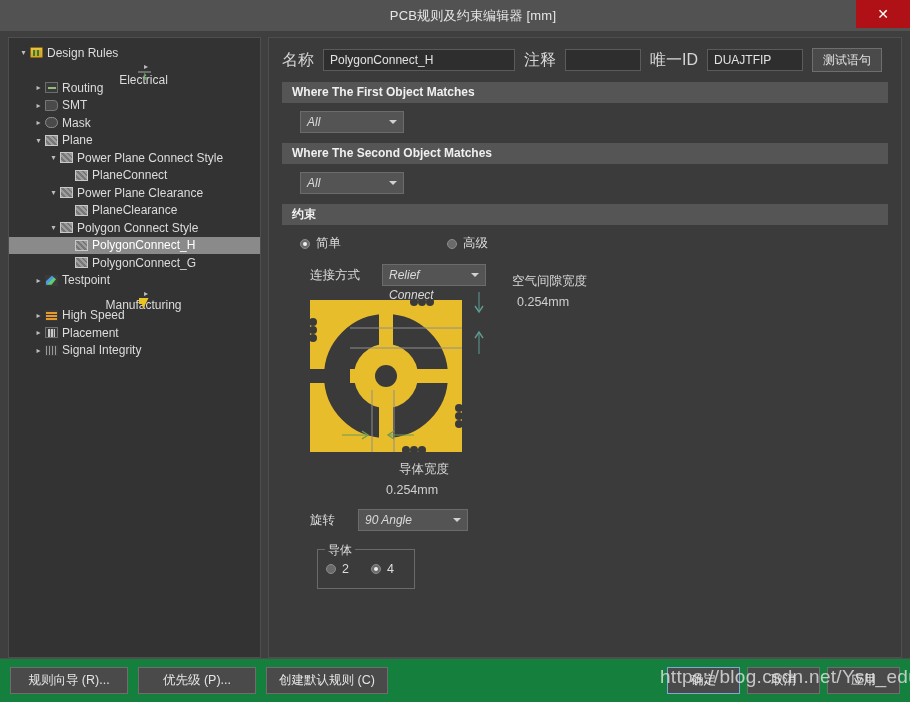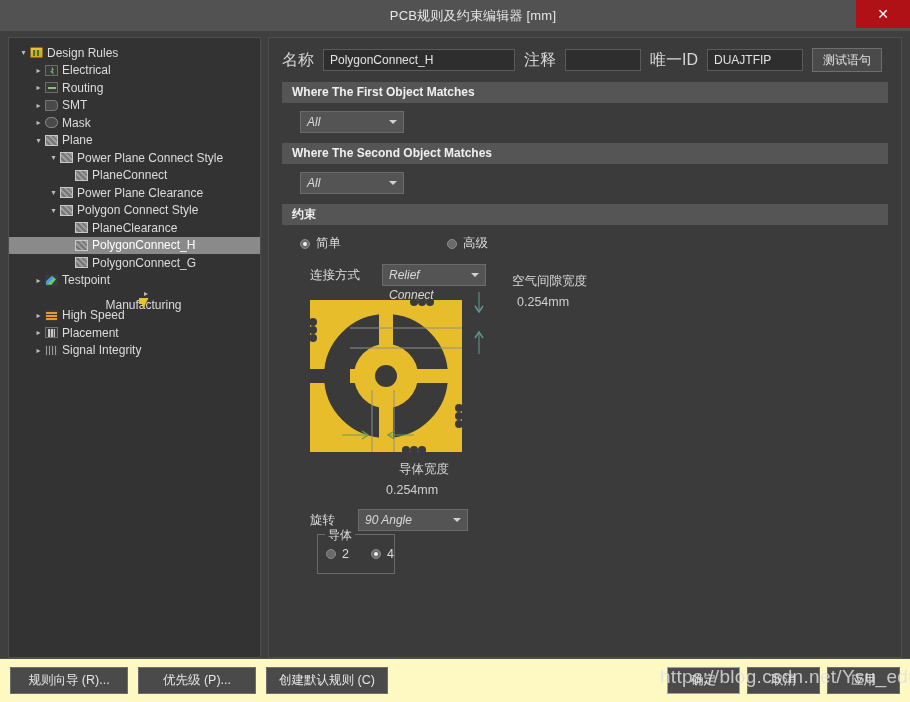--- a/index.html
+++ b/index.html
@@ -234,41 +234,41 @@
   .dim-cond-value {
     position: absolute; left: 104px; top: 219px;
     color: #cfcfcf; font-size: 12.5px;
   }
   .rot-row {
     position: absolute; left: 28px; top: 245px;
     display: flex; align-items: center; gap: 23px;
   }
 
   .group-box {
-    position: absolute; left: 35px; top: 270px;
-    width: 78px; height: 40px;
+    position: absolute; left: 35px; top: 285px;
+    width: 98px; height: 40px;
     border: 1px solid #6a6a6a;
     padding-top: 12px;
   }
   .group-title {
     position: absolute; left: 7px; top: -8px;
     background: #3b3b3b;
     padding: 0 3px;
     color: #dcdcdc; font-size: 12px;
   }
   .group-radios { display: flex; align-items: center; padding-left: 8px; gap: 22px; }
 
   
   .footer {
     height: 44px; min-height: 44px;
     border-top: 1px solid #4e4e4e;
     display: flex; align-items: center;
     padding: 0 10px;
     position: relative;
-    background: #fef9c3;
+    background: #15803d;
   }
   .footer-left { display: flex; gap: 10px; }
   .footer-right { margin-left: auto; display: flex; gap: 7px; }
   .btn-footer {
     background: #4a4a4a;
     border: 1px solid #6e6e6e;
     color: #e4e4e4;
     font-size: 12.5px;
     height: 27px;
     min-width: 118px;
@@ -301,21 +301,21 @@
   </div>
 
   <div class="body-area">
 
     <div class="tree-panel" id="tree-root">
         <div class="tree-row" style="padding-left: 8px;">
           <span class="twisty open"></span>
           <span class="tw-icon ic-folder"></span>
           <span class="tw-label">Design Rules</span>
         </div>
-        <div class="tree-row" style="padding-left: 23px;">
+        <div class="tree-row" style="padding-left: 23px; flex-direction: column;">
           <span class="twisty closed"></span>
           <span class="tw-icon ic-elec"></span>
           <span class="tw-label">Electrical</span>
         </div>
         <div class="tree-row" style="padding-left: 23px;">
           <span class="twisty closed"></span>
           <span class="tw-icon ic-route"></span>
           <span class="tw-label">Routing</span>
         </div>
         <div class="tree-row" style="padding-left: 23px;">
@@ -341,29 +341,29 @@
         <div class="tree-row" style="padding-left: 53px;">
           <span class="twisty none"></span>
           <span class="tw-icon ic-plane"></span>
           <span class="tw-label">PlaneConnect</span>
         </div>
         <div class="tree-row" style="padding-left: 38px;">
           <span class="twisty open"></span>
           <span class="tw-icon ic-plane"></span>
           <span class="tw-label">Power Plane Clearance</span>
         </div>
+        <div class="tree-row" style="padding-left: 53px;">
+          <span class="twisty none"></span>
+          <span class="tw-icon ic-plane"></span>
+          <span class="tw-label">PlaneClearance</span>
+        </div>
         <div class="tree-row" style="padding-left: 38px;">
           <span class="twisty open"></span>
           <span class="tw-icon ic-plane"></span>
           <span class="tw-label">Polygon Connect Style</span>
-        </div>
-        <div class="tree-row" style="padding-left: 53px;">
-          <span class="twisty none"></span>
-          <span class="tw-icon ic-plane"></span>
-          <span class="tw-label">PlaneClearance</span>
         </div>
         <div class="tree-row selected" style="padding-left: 53px;">
           <span class="twisty none"></span>
           <span class="tw-icon ic-plane"></span>
           <span class="tw-label">PolygonConnect_H</span>
         </div>
         <div class="tree-row" style="padding-left: 53px;">
           <span class="twisty none"></span>
           <span class="tw-icon ic-plane"></span>
           <span class="tw-label">PolygonConnect_G</span>

